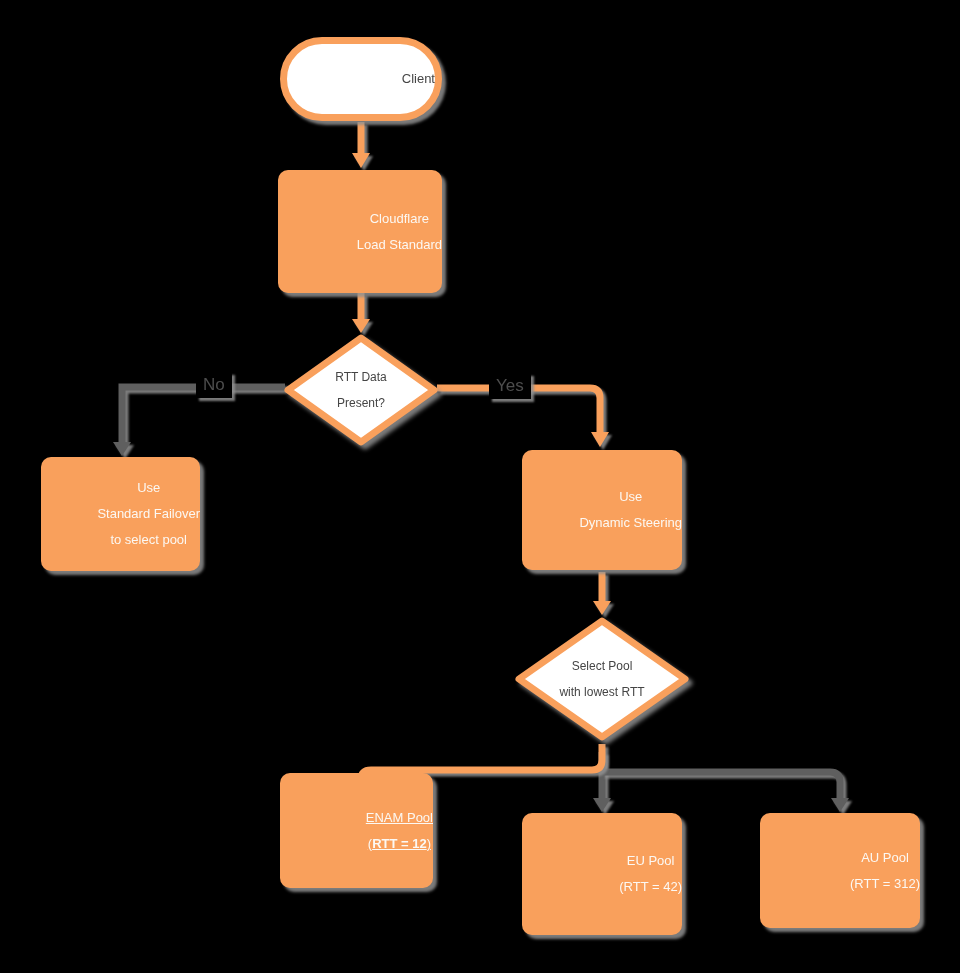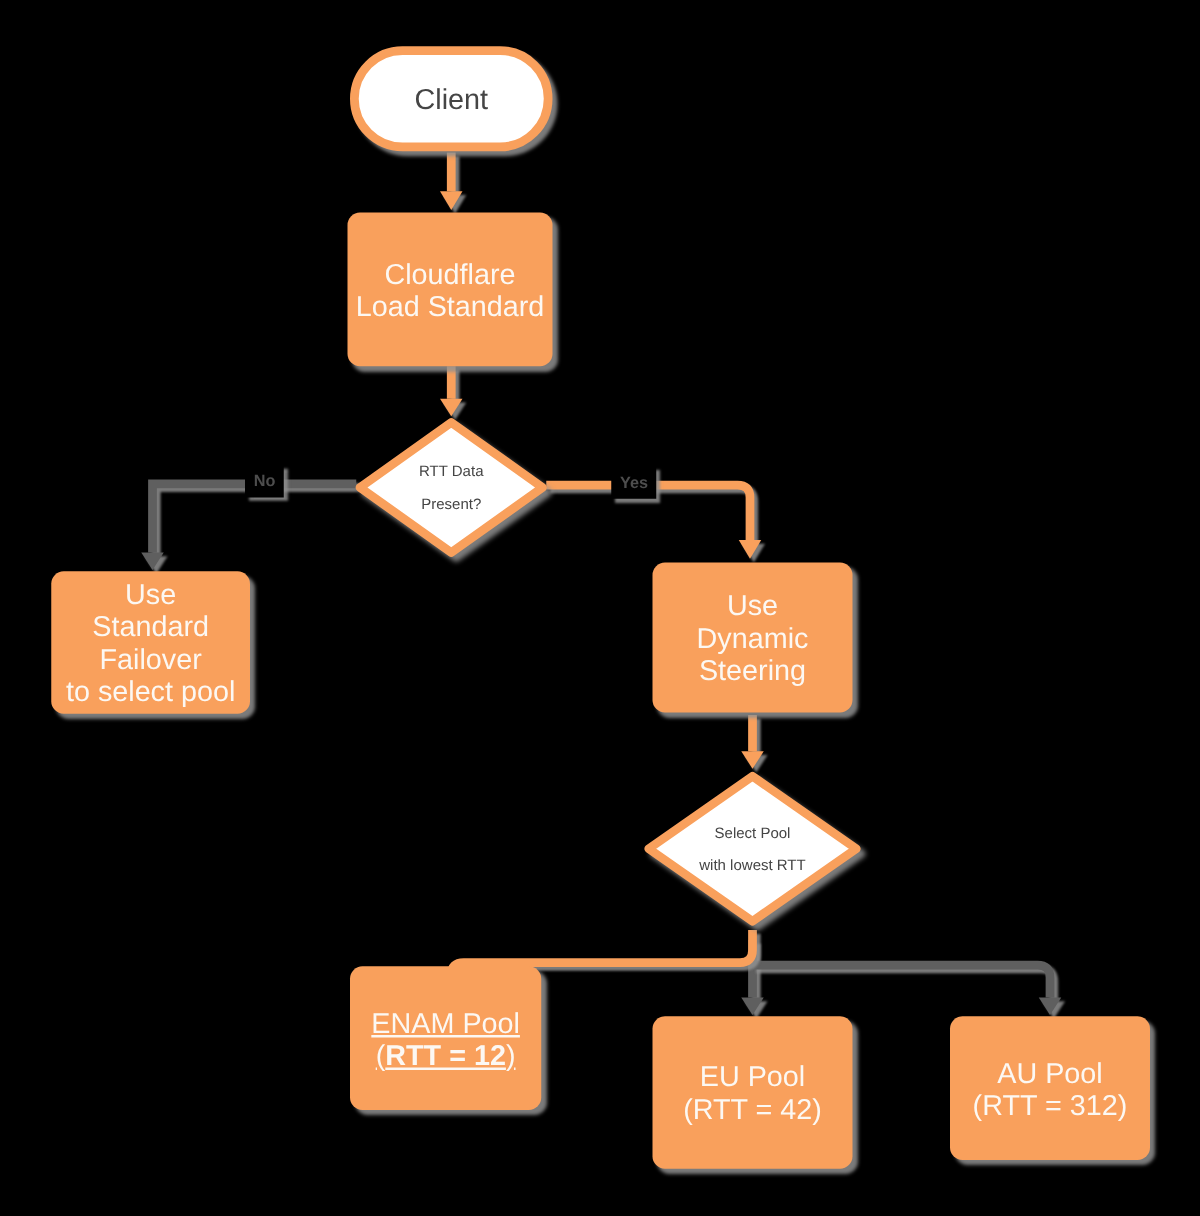--- a/index.html
+++ b/index.html
@@ -18,36 +18,36 @@
     position:relative;width:960px;height:973px;background:var(--bg);overflow:hidden;
   }
   
   svg.wires{position:absolute;left:0;top:0;width:960px;height:973px;pointer-events:none;}
   .wire-gray{stroke:var(--line-gray);fill:none;stroke-width:7;}
   .arrow-gray{fill:var(--line-gray);stroke:none;}
   .wire-orange{stroke:var(--orange);fill:none;stroke-width:7;}
   .arrow-orange{fill:var(--orange);stroke:none;}
   .g-shadow{filter:drop-shadow(3px 3px 1px var(--shadow));}
   
-  .node{position:absolute;display:flex;align-items:center;justify-content:center;
-        text-align:center;font-size:23px;line-height:26px;}
+  .node{position:absolute;display:flex;align-items:center;justify-content:flex-end;
+        text-align:center;font-size:13px;line-height:26px;}
   .proc{background:var(--orange);color:var(--light-text);border-radius:10px;
         box-shadow:4px 4px 3px var(--shadow);}
   .pill{background:#ffffff;color:var(--dark-text);border:7px solid var(--orange);
         border-radius:46px;box-shadow:4px 4px 3px var(--shadow);}
   .diamond-wrap{position:absolute;}
   .diamond-wrap svg{display:block;filter:drop-shadow(4px 4px 2px var(--shadow));}
   .diamond-text{position:absolute;left:0;top:0;width:100%;height:100%;
         display:flex;align-items:center;justify-content:center;text-align:center;
         color:var(--dark-text);font-size:12px;line-height:26px;}
   .diamond-shape{fill:#ffffff;stroke:var(--orange);stroke-width:7;stroke-linejoin:round;}
   
   .edge-label{position:absolute;background:var(--bg);color:var(--label-text);
-        font-size:13px;line-height:20px;padding:3px 7px;
-        box-shadow:3px 3px 2px var(--shadow);font-weight:bold;}
+        font-size:17px;line-height:20px;padding:3px 7px;
+        box-shadow:3px 3px 2px var(--shadow);}
   .bold{font-weight:700;}
 </style>
 </head>
 <body>
 
 <div class="canvas">
 
   <svg class="wires" viewBox="0 0 960 973">
 
     <g class="g-shadow">

